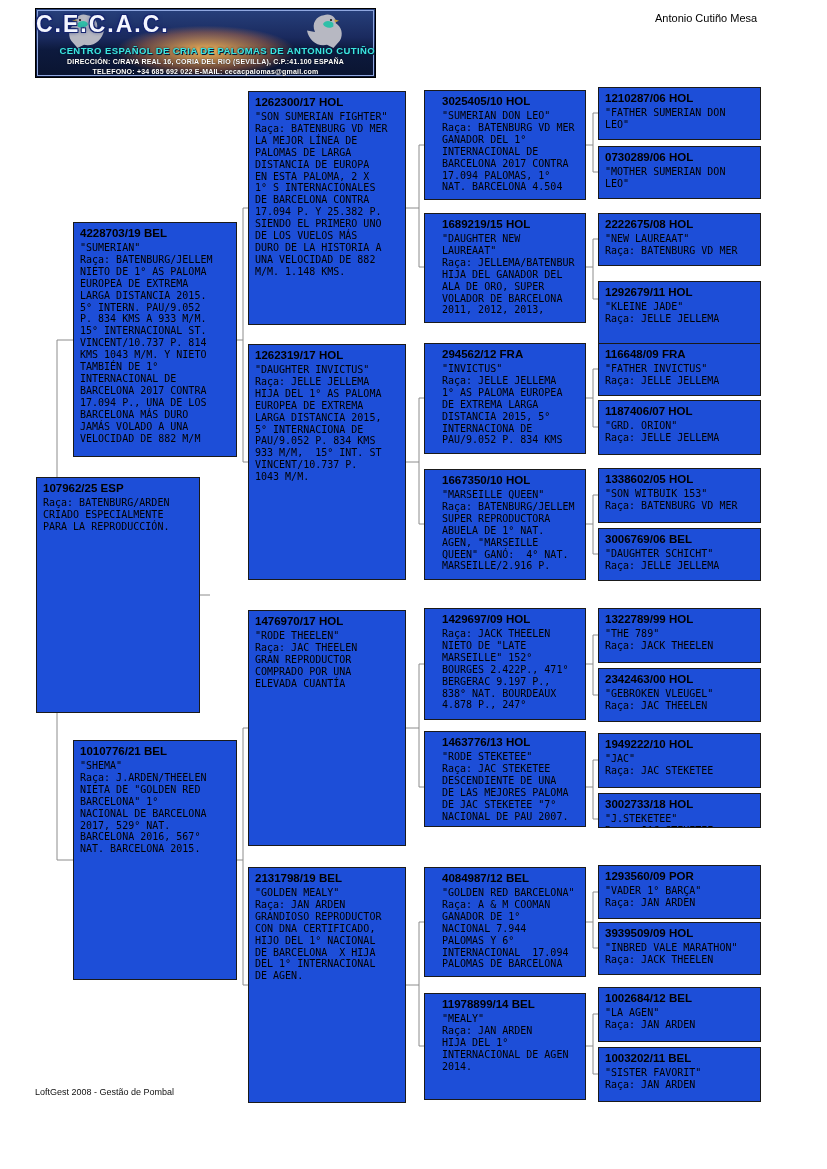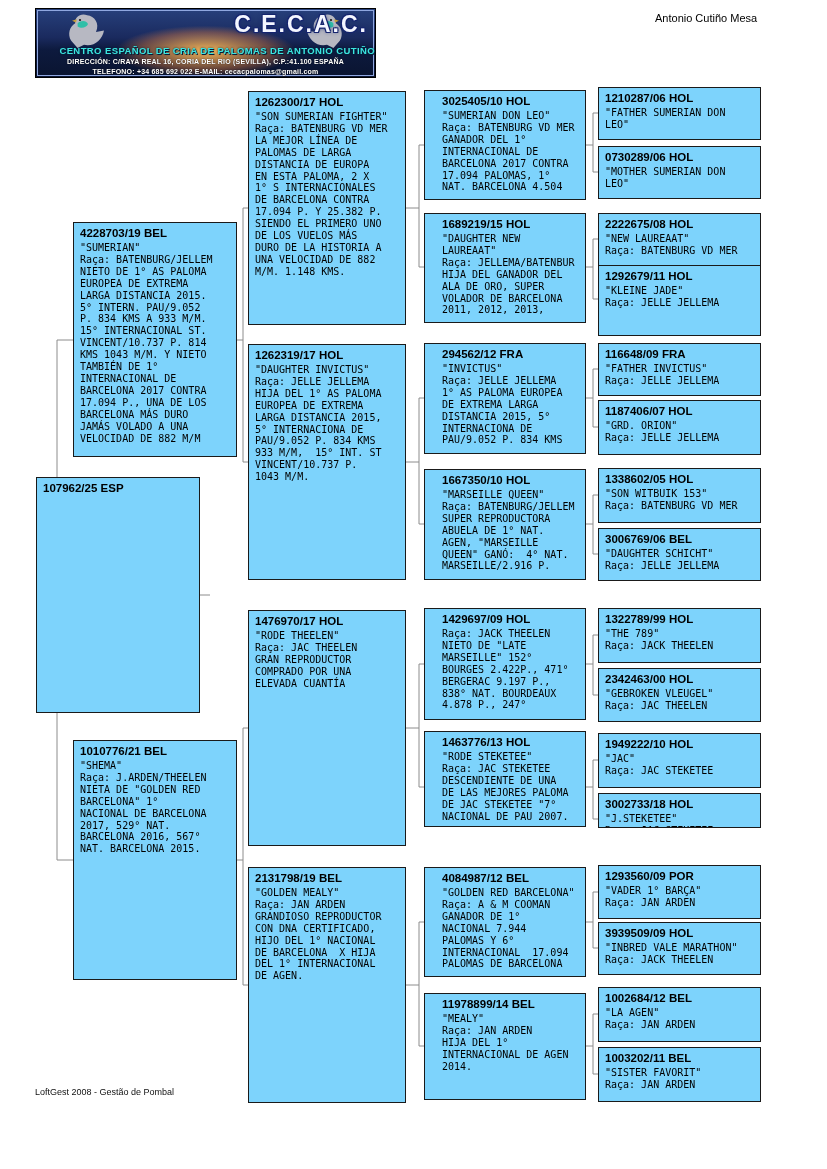--- a/index.html
+++ b/index.html
@@ -6,40 +6,40 @@
   #page{position:relative;width:827px;height:1169px;background:#fff;overflow:hidden;
         font-family:"Liberation Sans",sans-serif;color:#000;}
 
   
   .banner{position:absolute;left:35px;top:8px;width:341px;height:70px;
           border:1px solid #000;box-sizing:border-box;
           background:
             radial-gradient(ellipse 120px 34px at 50% 62%, rgba(255,190,90,.95), rgba(255,140,60,.35) 55%, rgba(20,30,80,0) 75%),
             linear-gradient(#27407c 0%, #1a2a5e 42%, #0d1a3e 60%, #0a1430 100%);}
   .banner-frame{position:absolute;inset:1px;border:1px solid #8fa7e0;}
-  .banner-acronym{position:absolute;left:0;right:7px;top:2px;text-align:right;
+  .banner-acronym{position:absolute;left:0;right:0;top:2px;text-align:left;
           font-size:23px;font-weight:bold;letter-spacing:2px;color:#f4f6ff;
           text-shadow:-1px -1px 0 #15246e,1px -1px 0 #15246e,-1px 1px 0 #15246e,1px 1px 0 #15246e,0 0 4px #15246e;}
   .banner-org{position:absolute;left:0;right:0;top:36px;text-align:right;
           font-size:9.5px;font-weight:bold;letter-spacing:.4px;color:#3be6e0;
           text-shadow:0 0 2px #06203a,1px 1px 0 #06203a;white-space:nowrap;}
   .banner-addr{position:absolute;left:0;right:0;top:49px;text-align:center;
           font-size:7px;font-weight:bold;color:#fff;letter-spacing:.2px;white-space:nowrap;
           text-shadow:0 0 1px #000;}
   .banner-tel{position:absolute;left:0;right:0;top:59px;text-align:center;
           font-size:7px;font-weight:bold;color:#fff;letter-spacing:.2px;white-space:nowrap;
           text-shadow:0 0 1px #000;}
   .pigeon{position:absolute;top:3px;width:52px;height:40px;}
   .pigeon-l{left:22px;}
   .pigeon-r{right:22px;transform:scaleX(-1);}
 
   .owner-name{position:absolute;left:655px;top:12px;font-size:11px;color:#000;}
 
   
-  .pbox{position:absolute;background:#7dd3fc;border:1px solid #1a1a1a;box-sizing:border-box;
+  .pbox{position:absolute;background:#1d4ed8;border:1px solid #1a1a1a;box-sizing:border-box;
         padding:3px 5px 2px 6px;overflow:hidden;}
   .ring{font-family:"Liberation Sans",sans-serif;font-weight:bold;font-size:11.5px;
         line-height:14px;margin-bottom:2px;white-space:nowrap;}
   .details{font-family:"DejaVu Sans Mono",monospace;font-size:10px;line-height:11.9px;
         white-space:pre-wrap;}
   .col1{left:36px;width:164px;}
   .col2{left:73px;width:164px;}
   .col3{left:248px;width:158px;}
   .col4{left:424px;width:162px;padding-left:17px;}
   .col5{left:598px;width:163px;}
@@ -91,20 +91,23 @@
     <div class="banner-acronym">C.E.C.A.C.</div>
     <div class="banner-org">CENTRO ESPAÑOL DE CRIA DE PALOMAS DE ANTONIO CUTIÑO</div>
     <div class="banner-addr">DIRECCIÓN: C/RAYA REAL 16, CORIA DEL RIO (SEVILLA), C.P.:41.100 ESPAÑA</div>
     <div class="banner-tel">TELEFONO: +34 685 692 022    E-MAIL: cecacpalomas@gmail.com</div>
   </div>
 
   <div class="owner-name">Antonio Cutiño Mesa</div>
 
   <div class="pbox col1" style="top:477px;height:236px">
     <div class="ring">107962/25 ESP</div>
+    <div class="details">Raça: BATENBURG/ARDEN
+CRIADO ESPECIALMENTE
+PARA LA REPRODUCCIÓN.</div>
   </div>
 
   <div class="pbox col2" style="top:222px;height:235px">
     <div class="ring">4228703/19 BEL</div>
     <div class="details">"SUMERIAN"
 Raça: BATENBURG/JELLEM
 NIETO DE 1° AS PALOMA
 EUROPEA DE EXTREMA
 LARGA DISTANCIA 2015.
 5° INTERN. PAU/9.052
@@ -268,21 +271,21 @@
   <div class="pbox col5" style="top:146px;height:53px">
     <div class="ring">0730289/06 HOL</div>
     <div class="details">"MOTHER SUMERIAN DON
 LEO"</div>
   </div>
   <div class="pbox col5" style="top:213px;height:53px">
     <div class="ring">2222675/08 HOL</div>
     <div class="details">"NEW LAUREAAT"
 Raça: BATENBURG VD MER</div>
   </div>
-  <div class="pbox col5" style="top:265px;height:71px">
+  <div class="pbox col5" style="top:281px;height:71px">
     <div class="ring">1292679/11 HOL</div>
     <div class="details">"KLEINE JADE"
 Raça: JELLE JELLEMA</div>
   </div>
   <div class="pbox col5" style="top:343px;height:53px">
     <div class="ring">116648/09 FRA</div>
     <div class="details">"FATHER INVICTUS"
 Raça: JELLE JELLEMA</div>
   </div>
   <div class="pbox col5" style="top:400px;height:55px">

